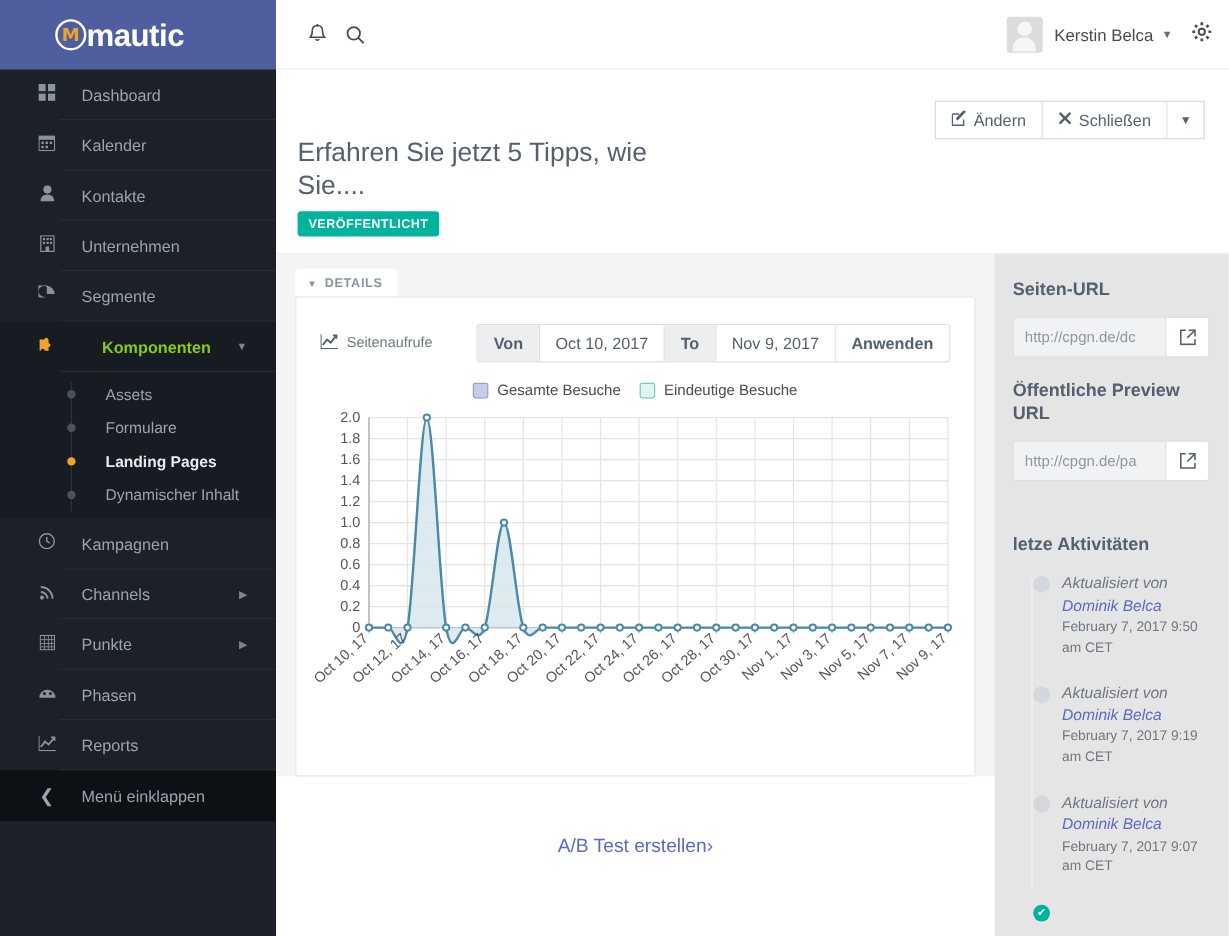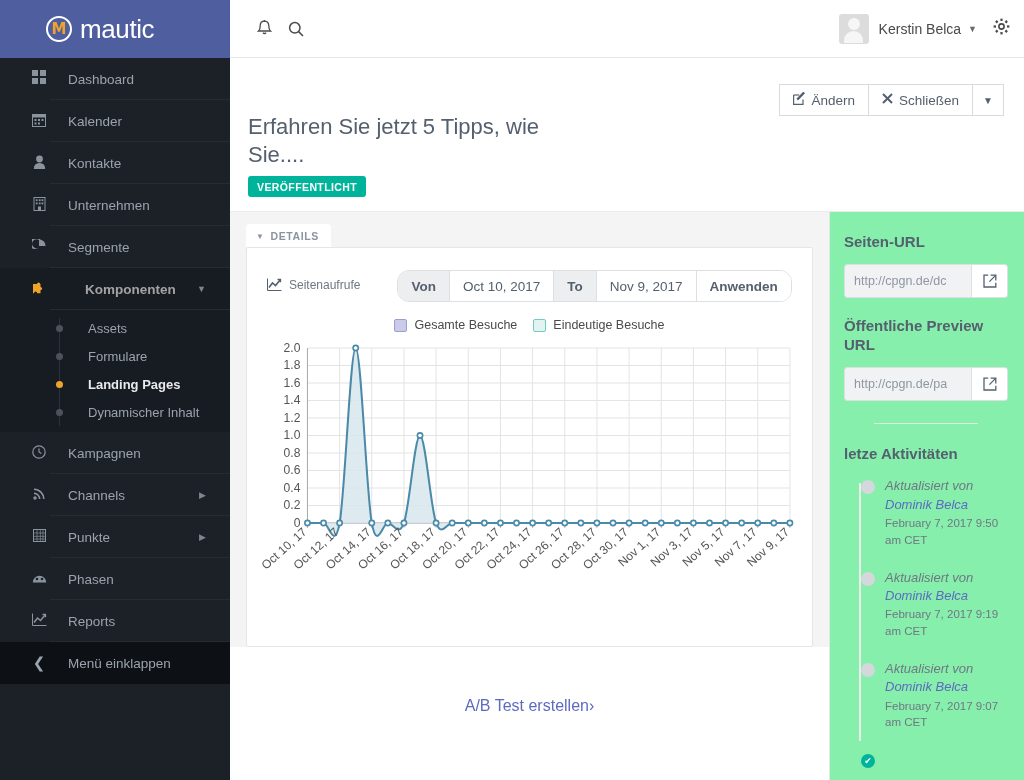--- a/index.html
+++ b/index.html
@@ -29,21 +29,21 @@
     border: 2.5px solid #ffffff; border-radius: 50%;
   }
   .brand-logo .m {
     position: absolute; inset: 0;
     display: flex; align-items: center; justify-content: center;
     color: #f0a32b; font-size: 15px; font-weight: bold;
     font-family: "DejaVu Sans", sans-serif; line-height: 1;
   }
   .brand-name {
     color: #ffffff; font-size: 26px; letter-spacing: -0.4px;
-    margin-left: 8px; font-weight: 400;
+    font-weight: 700;
   }
   .nav { flex: 1 1 auto; overflow: hidden; }
   .nav-item {
     height: 42px; display: flex; align-items: center;
     color: #9ba3ad; font-size: 13.5px;
     position: relative; cursor: pointer;
   }
   .nav-item .ico {
     width: 22px; text-align: center; margin-left: 28px;
     color: #8b939d; font-size: 14px; flex: 0 0 22px;
@@ -51,21 +51,21 @@
   }
   .nav-item .lbl { margin-left: 18px; }
   .nav-item .caret {
     position: absolute; right: 24px; color: #7d858f; font-size: 9px;
   }
   .nav-item::after {
     content: ""; position: absolute; left: 50px; right: 0; bottom: 0;
     height: 1px; background: #262c34;
   }
   .nav-item.active { background: #171c22; }
-  .nav-item.active .lbl { color: #a3a3a3; font-weight: bold; padding-left: 17px; }
+  .nav-item.active .lbl { color: #84cc16; font-weight: bold; padding-left: 17px; }
   .nav-item.active .ico { color: #f0a32b; }
   .nav-sub {
     background: #171c22; padding: 4px 0 6px 0; position: relative;
   }
   .sub-item {
     height: 28px; display: flex; align-items: center;
     color: #9ba3ad; font-size: 13px; position: relative; cursor: pointer;
   }
   .sub-item .dot {
     position: absolute; left: 56px; width: 7px; height: 7px;
@@ -177,21 +177,21 @@
   }
   .panel-title {
     font-size: 12px; color: #6f7782; display: flex; align-items: flex-start;
   }
   .panel-title .chart-ico {
     margin-right: 7px; color: #55606e; font-size: 14px;
     font-family: "DejaVu Sans", sans-serif;
   }
   .daterange {
     display: flex; margin-left: 37px; border: 1px solid #dcdfe3;
-    border-radius: 12px; overflow: hidden; height: 32px;
+    border-radius: 3px; overflow: hidden; height: 32px;
   }
   .dr-label {
     background: #eceef0; color: #55606e; font-size: 13.5px; font-weight: bold;
     padding: 0 13px; display: flex; align-items: center;
   }
   .dr-input {
     background: #ffffff; color: #55606e; font-size: 13.5px;
     padding: 0 13px; display: flex; align-items: center;
     border-left: 1px solid #dcdfe3; border-right: 1px solid #dcdfe3;
     cursor: text; white-space: nowrap;
@@ -208,21 +208,21 @@
   }
   .legend-item { display: flex; align-items: center; font-size: 12.5px;
                  color: #4a4a4a; cursor: pointer; }
   .legend-swatch {
     width: 13px; height: 13px; border-radius: 2px; margin-right: 7px;
   }
   .chart-area { position: relative; margin: 8px 12px 0 12px; height: 255px; }
 
   
   .right-panel {
-    width: 195px; flex: 0 0 195px; background: #86efac;
+    width: 195px; flex: 0 0 195px; background: #e5e5e5;
     border-left: 1px solid #e6e6e6; padding: 20px 16px 0 14px;
     overflow: hidden;
   }
   .rp-title {
     font-size: 15px; color: #55606e; font-weight: bold; line-height: 1.3;
   }
   .url-box {
     display: flex; margin-top: 12px; border: 1px solid #dcdfe3;
     border-radius: 3px; height: 34px; overflow: hidden;
   }

